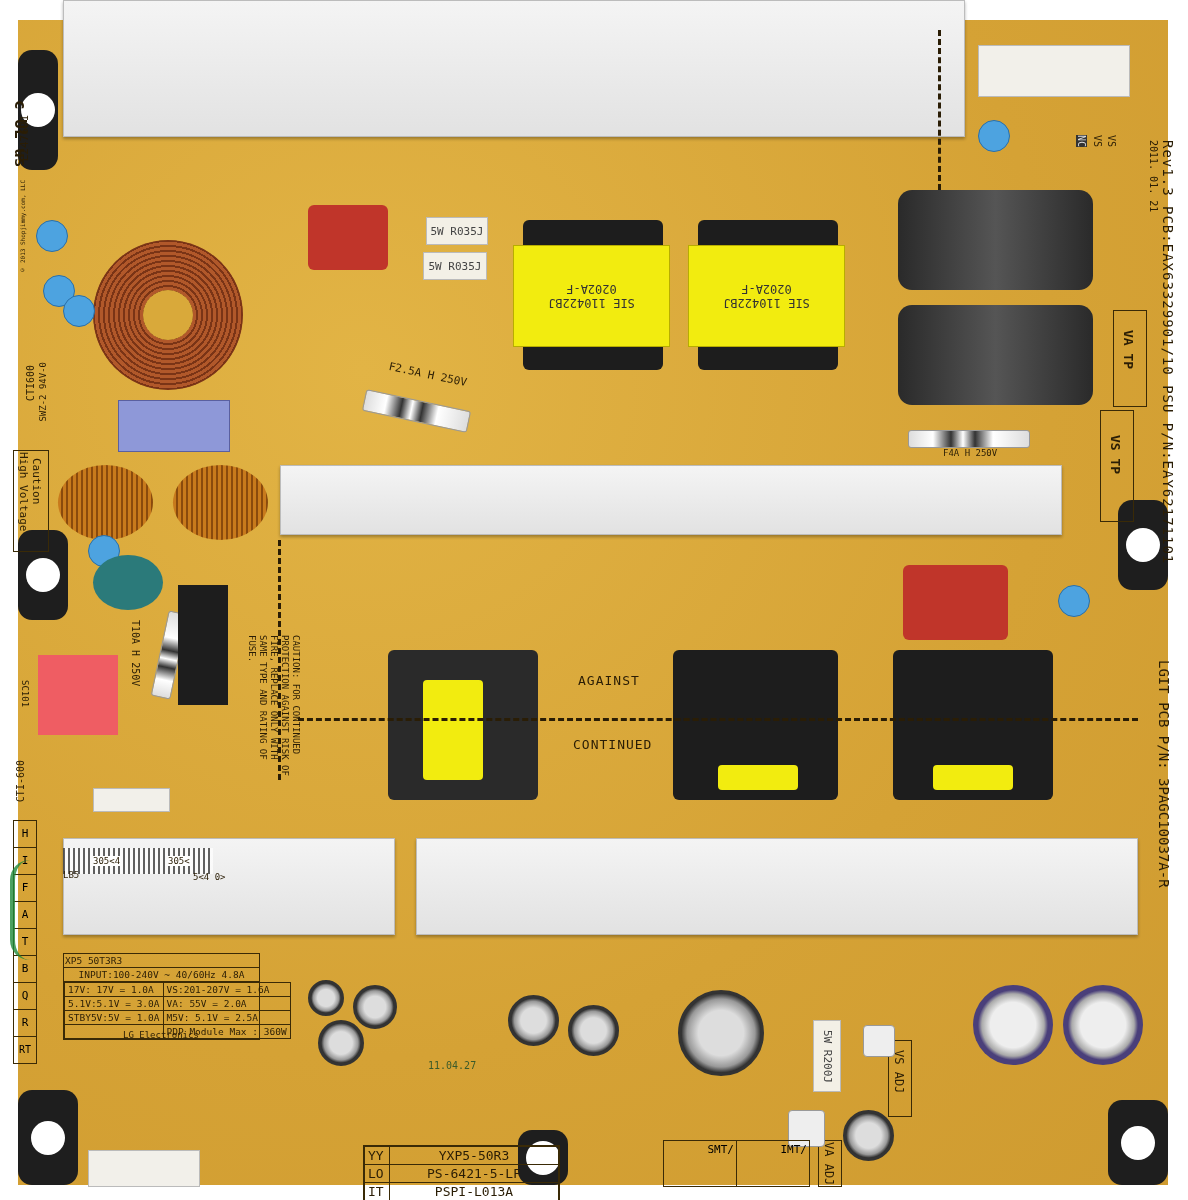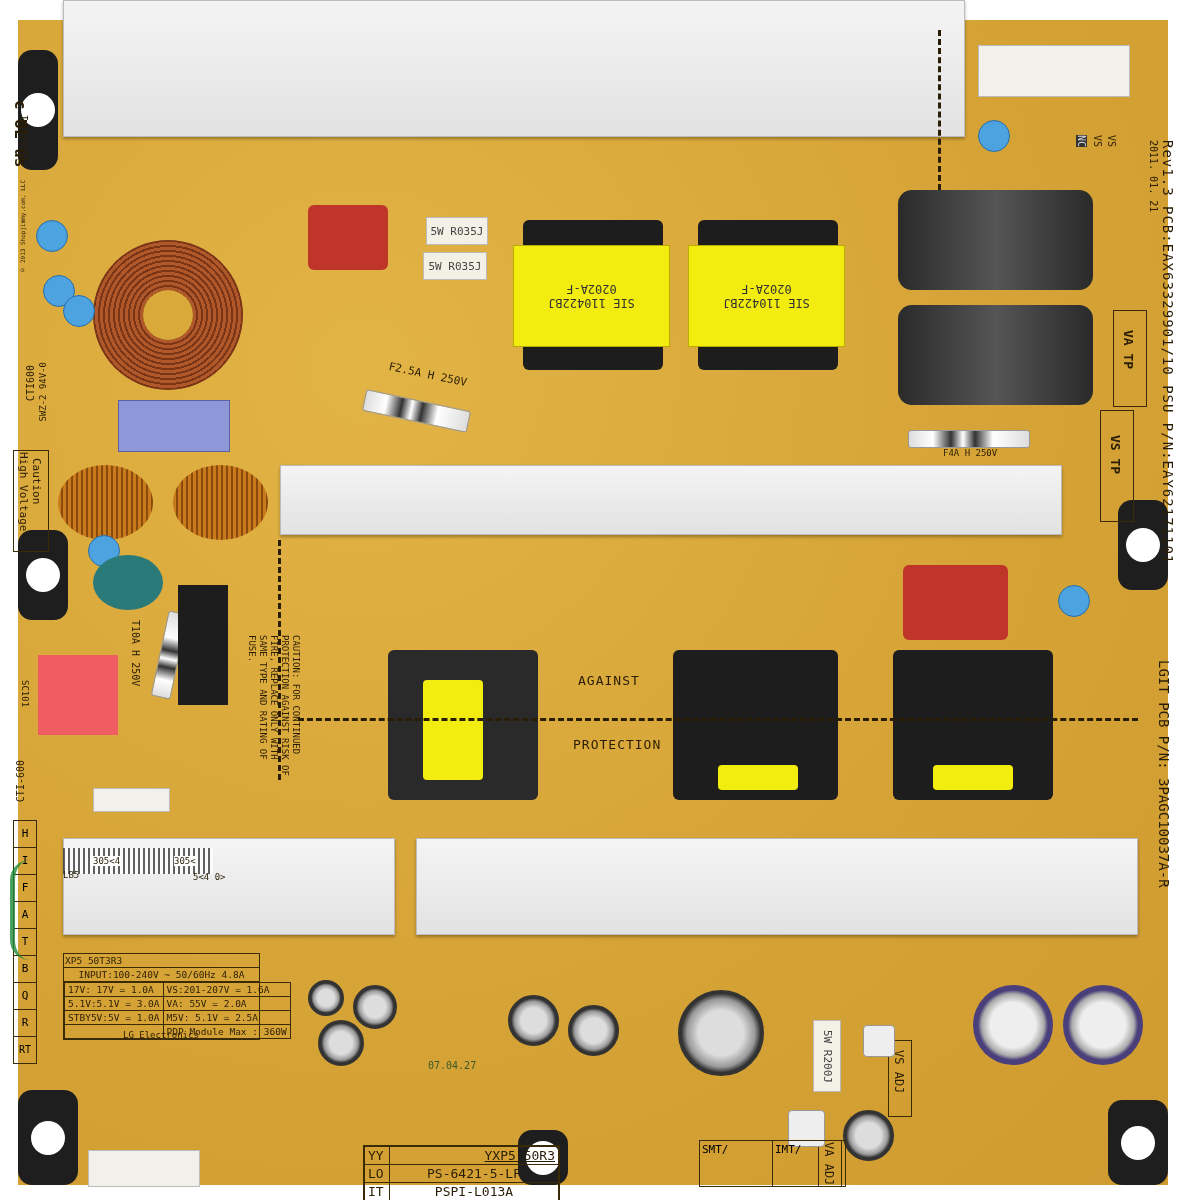--- a/index.html
+++ b/index.html
@@ -42,21 +42,21 @@
   <div class="hole" style="left:500px;top:1110px;width:50px;height:55px;"></div>
 
   <div class="sink" style="left:45px;top:-20px;width:900px;height:135px;"></div>
   <div class="sink" style="left:262px;top:445px;width:780px;height:68px;"></div>
   <div class="sink" style="left:398px;top:818px;width:720px;height:95px;"></div>
   <div class="sink" style="left:45px;top:818px;width:330px;height:95px;"></div>
 
   <div class="abs" style="left:45px;top:828px;width:150px;height:26px;background:repeating-linear-gradient(90deg,#222 0 2px,#fff 2px 5px);opacity:.7;"></div>
   <span class="lbl" style="left:45px;top:850px;font-size:9px;">LB5</span>
   <span class="lbl" style="left:75px;top:836px;font-size:9px;background:#fff;">305&lt;4</span>
-  <span class="lbl" style="left:156px;top:836px;font-size:9px;background:#fff;">305&lt;</span>
+  <span class="lbl" style="left:150px;top:836px;font-size:9px;background:#fff;">305&lt;</span>
   <span class="lbl" style="left:175px;top:852px;font-size:9px;">5&lt;4 0&gt;</span>
 
   <div class="connector" style="left:960px;top:25px;width:150px;height:50px;"></div>
   <span class="lbl vert" style="left:1088px;top:115px;font-size:10px;">VS</span>
   <span class="lbl vert" style="left:1074px;top:115px;font-size:10px;">VS</span>
   <span class="lbl vert" style="left:1058px;top:115px;font-size:10px;background:#333;color:#ddd;">NC</span>
 
   <span class="lbl vert" style="left:1142px;top:120px;font-size:14px;letter-spacing:1px;">Rev1.3 PCB:EAX63329901/10 PSU P/N:EAY62171101</span>
   <span class="lbl vert" style="left:1130px;top:120px;font-size:10px;">2011. 01. 21</span>
   <span class="lbl vert" style="left:1138px;top:640px;font-size:14px;">LGIT PCB P/N: 3PAGC10037A-R</span>
@@ -136,35 +136,35 @@
 
   <div class="xbase" style="left:370px;top:630px;width:150px;height:150px;background:#2a2a2a;"></div>
   <div class="abs" style="left:405px;top:660px;width:60px;height:100px;background:#f2ec0f;border-radius:4px;"></div>
   <div class="xbase" style="left:655px;top:630px;width:165px;height:150px;"></div>
   <div class="abs" style="left:700px;top:745px;width:80px;height:25px;background:#f2ec0f;border-radius:4px;"></div>
   <div class="xbase" style="left:875px;top:630px;width:160px;height:150px;"></div>
   <div class="abs" style="left:915px;top:745px;width:80px;height:25px;background:#f2ec0f;border-radius:4px;"></div>
 
   <span class="lbl" style="left:560px;top:653px;font-size:13px;letter-spacing:1px;">AGAINST</span>
   <div class="dash" style="left:280px;top:698px;width:840px;"></div>
-  <span class="lbl" style="left:555px;top:717px;font-size:13px;letter-spacing:1px;">PROTECTION</span>
+  <span class="lbl" style="left:555px;top:717px;font-size:13px;letter-spacing:1px;">CONTINUED</span>
 
   <div class="lbl vert" style="left:228px;top:615px;height:150px;white-space:normal;font-size:9px;line-height:11px;">CAUTION: FOR CONTINUED PROTECTION AGAINST RISK OF FIRE, REPLACE ONLY WITH SAME TYPE AND RATING OF FUSE.</div>
 
   <div class="abs" style="left:160px;top:565px;width:50px;height:120px;background:#1d1d1d;"></div>
 
   <div class="abs" style="left:20px;top:635px;width:80px;height:80px;background:#ef5d63;"></div>
   <span class="lbl vert" style="left:2px;top:660px;font-size:9px;">SC101</span>
 
   <div class="connector" style="left:75px;top:768px;width:75px;height:22px;"></div>
   <div class="connector" style="left:70px;top:1130px;width:110px;height:35px;"></div>
 
   <div class="spec" style="left:45px;top:933px;width:195px;">
     <div style="text-align:left;border-bottom:1px solid #3a2a06;padding:1px;">XP5 50T3R3</div>
-    <div style="text-align:center;border-bottom:1px solid #3a2a06;padding:1px;">INPUT:100-240V ~ 50/60Hz 4.8A</div>
+    <div style="text-align:center;border-bottom:1px solid #3a2a06;padding:1px;">INPUT:100-240V ~ 40/60Hz 4.8A</div>
     <table>
       <tbody>
           <tr>
             <td>17V:  17V = 1.0A</td>
             <td>VS:201-207V = 1.6A</td>
           </tr>
       <tr>
             <td>5.1V:5.1V = 3.0A</td>
             <td>VA:   55V = 2.0A</td>
           </tr>
@@ -184,48 +184,48 @@
   <div class="cap-top" style="left:290px;top:960px;width:30px;height:30px;"></div>
   <div class="cap-top" style="left:335px;top:965px;width:38px;height:38px;"></div>
   <div class="cap-top" style="left:300px;top:1000px;width:40px;height:40px;"></div>
   <div class="cap-top" style="left:490px;top:975px;width:45px;height:45px;"></div>
   <div class="cap-top" style="left:550px;top:985px;width:45px;height:45px;"></div>
   <div class="cap-top" style="left:660px;top:970px;width:80px;height:80px;"></div>
   <div class="cap-top" style="left:825px;top:1090px;width:45px;height:45px;"></div>
   <div class="cap-purple" style="left:955px;top:965px;width:80px;height:80px;"></div>
   <div class="cap-purple" style="left:1045px;top:965px;width:80px;height:80px;"></div>
 
-  <span class="lbl" style="left:410px;top:1040px;font-size:10px;color:#3a5a2a;">07.04.27</span>
+  <span class="lbl" style="left:410px;top:1040px;font-size:10px;color:#3a5a2a;">11.04.27</span>
 
   <div class="abs" style="left:870px;top:1020px;width:22px;height:75px;border:1px solid #3a2a06;"></div>
   <span class="lbl vert" style="left:874px;top:1030px;font-size:12px;">VS ADJ</span>
   <div class="abs" style="left:800px;top:1120px;width:22px;height:45px;border:1px solid #3a2a06;"></div>
   <span class="lbl vert" style="left:804px;top:1122px;font-size:12px;">VA ADJ</span>
   <div class="abs" style="left:845px;top:1005px;width:30px;height:30px;background:#eee;border:1px solid #999;border-radius:4px;"></div>
   <div class="abs" style="left:770px;top:1090px;width:35px;height:35px;background:#eee;border:1px solid #999;border-radius:4px;"></div>
 
   <div class="spec" style="left:345px;top:1125px;width:195px;font-size:13px;">
     <table>
       <tbody>
           <tr>
             <td style="width:18px;">YY</td>
-            <td style="text-align:right;text-decoration:underline;">YXP5-50R3</td>
+            <td style="text-align:center;">YXP5-50R3</td>
           </tr>
       <tr>
             <td>LO</td>
             <td style="text-align:center;">PS-6421-5-LF</td>
           </tr>
       <tr>
             <td>IT</td>
             <td style="text-align:center;">PSPI-L013A</td>
           </tr>
     </tbody>
       </table>
   </div>
 
-  <div class="abs" style="left:681px;top:1120px;width:145px;height:45px;border:1px solid #3a2a06;display:flex;">
+  <div class="abs" style="left:645px;top:1120px;width:145px;height:45px;border:1px solid #3a2a06;display:flex;text-align:right;">
     <span style="flex:1;font-size:11px;border-right:1px solid #3a2a06;padding:2px;">SMT/</span>
     <span style="flex:1;font-size:11px;padding:2px;">IMT/</span>
   </div>
 
   <div class="dashv" style="left:920px;top:10px;height:160px;"></div>
   <div class="dashv" style="left:260px;top:520px;height:240px;"></div>
 </div>
 
 </body></html>

